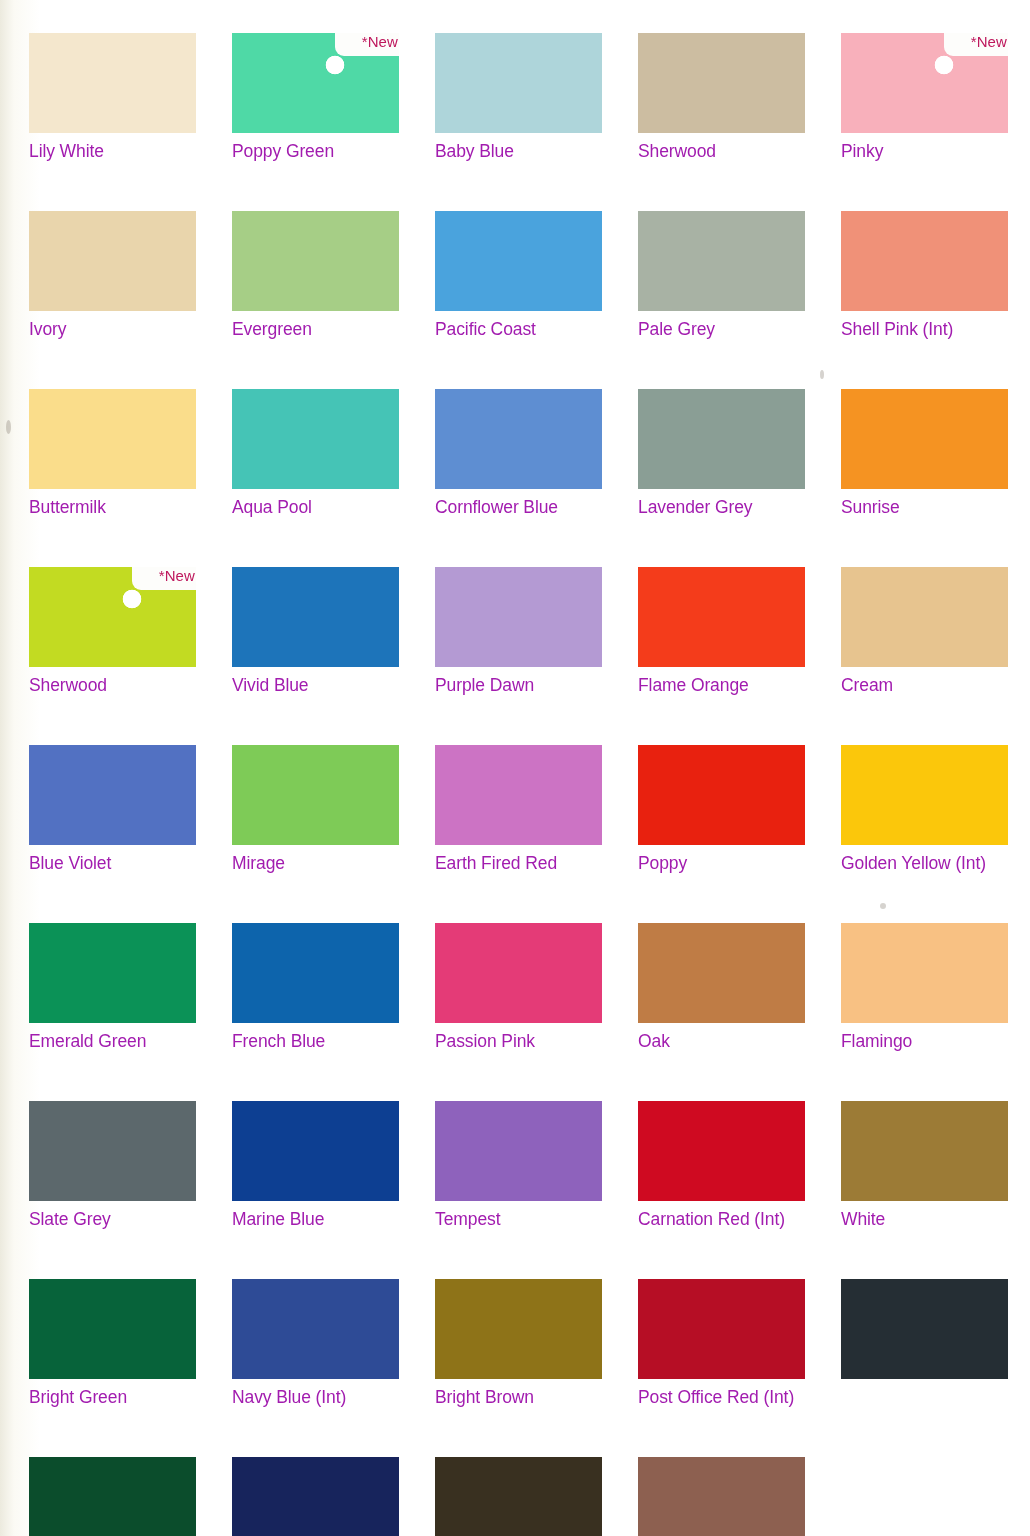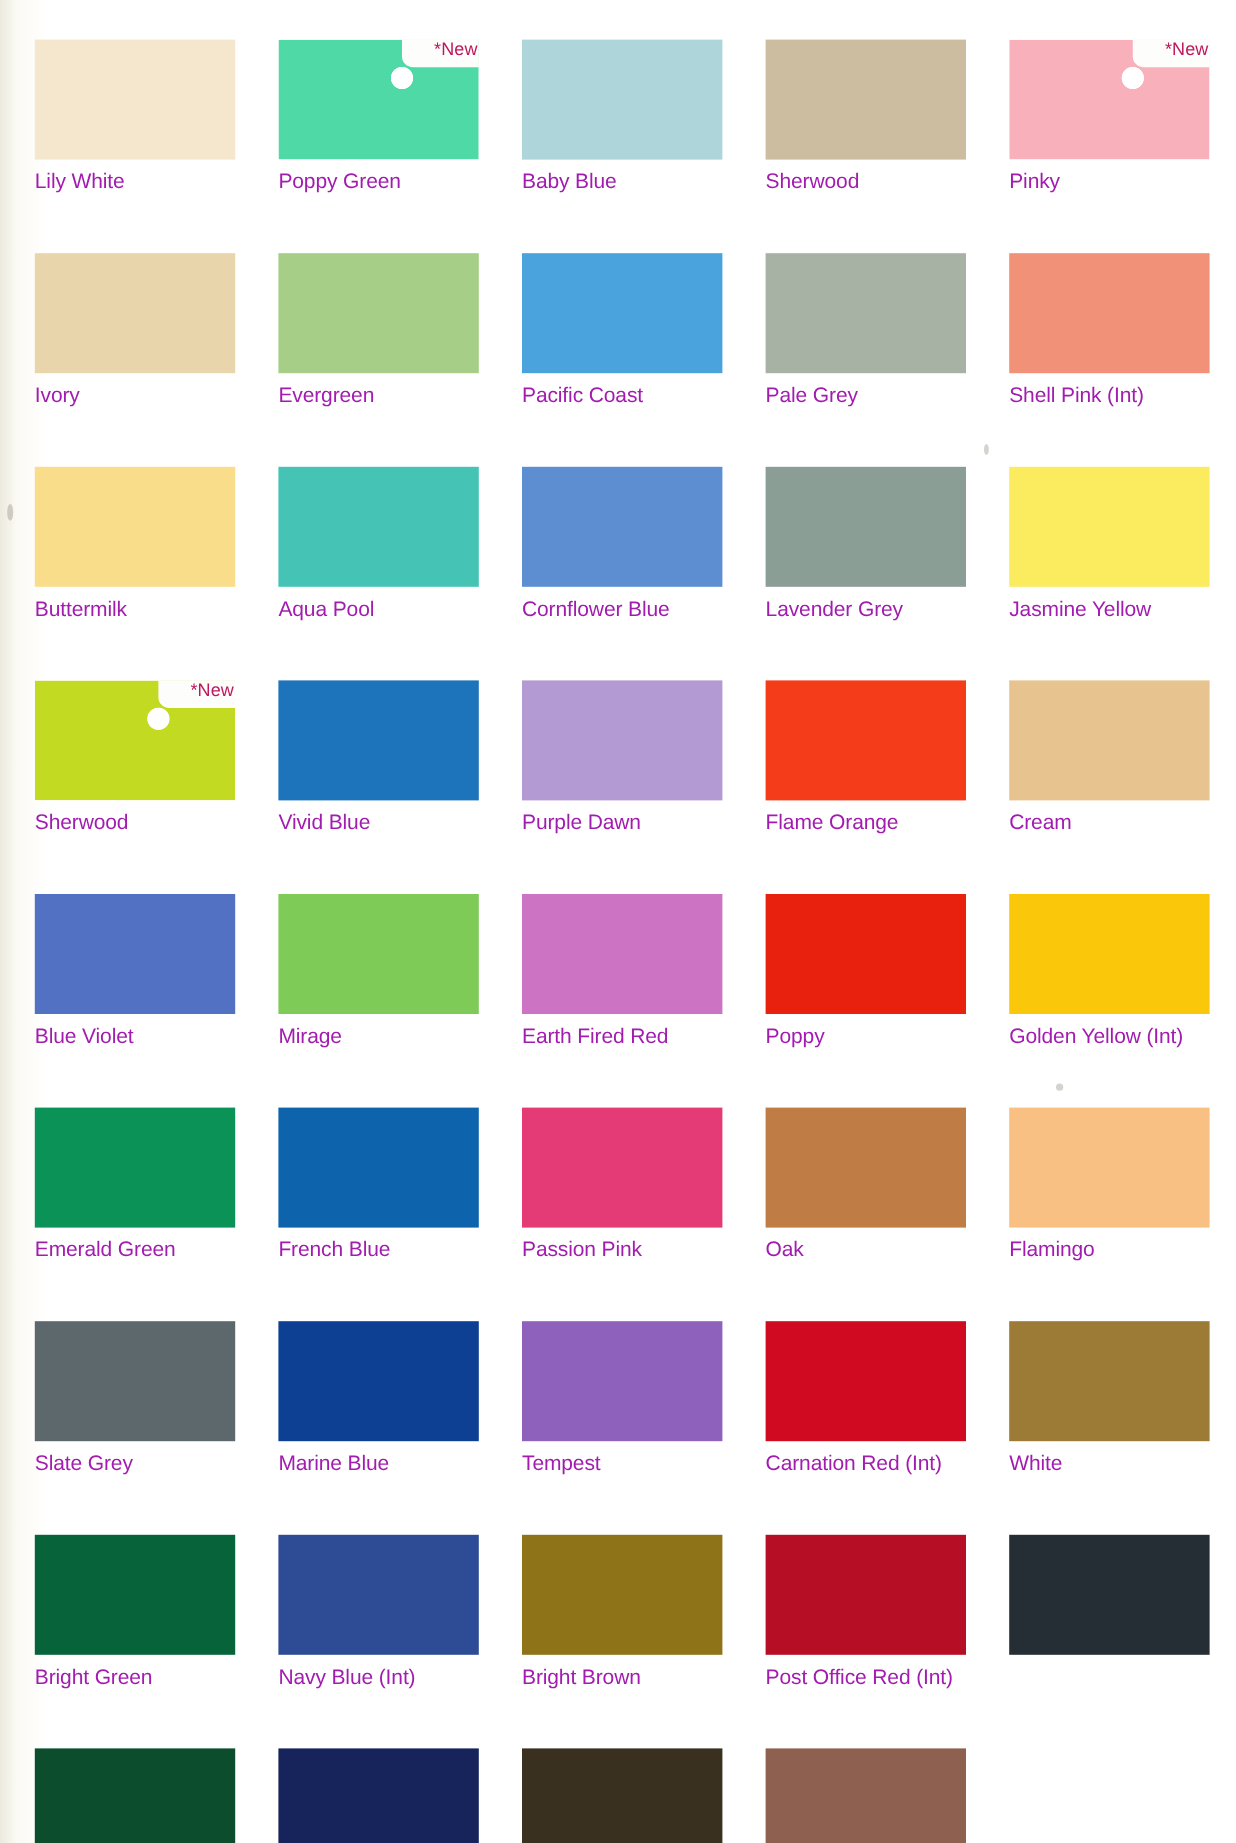--- a/index.html
+++ b/index.html
@@ -190,23 +190,23 @@
       <div class="swatch-label">Cornflower Blue</div>
     </div>
     <div class="swatch-cell">
       <div class="swatch-chip-wrap">
         <div class="swatch-chip" style="background: rgb(138, 158, 149);"></div>
       </div>
       <div class="swatch-label">Lavender Grey</div>
     </div>
     <div class="swatch-cell">
       <div class="swatch-chip-wrap">
-        <div class="swatch-chip" style="background: rgb(250, 236, 94);"></div>
-      </div>
-      <div class="swatch-label">Jasmine Yellow</div>
+        <div class="swatch-chip" style="background: rgb(245, 147, 34);"></div>
+      </div>
+      <div class="swatch-label">Sunrise</div>
     </div>
     <div class="swatch-cell">
       <div class="swatch-chip-wrap">
         <div class="swatch-chip has-new" style="background: rgb(194, 219, 34);"></div>
         <div class="notch"></div>
         <span class="new-badge">*New</span>
       </div>
       <div class="swatch-label">Sherwood</div>
     </div>
     <div class="swatch-cell">

